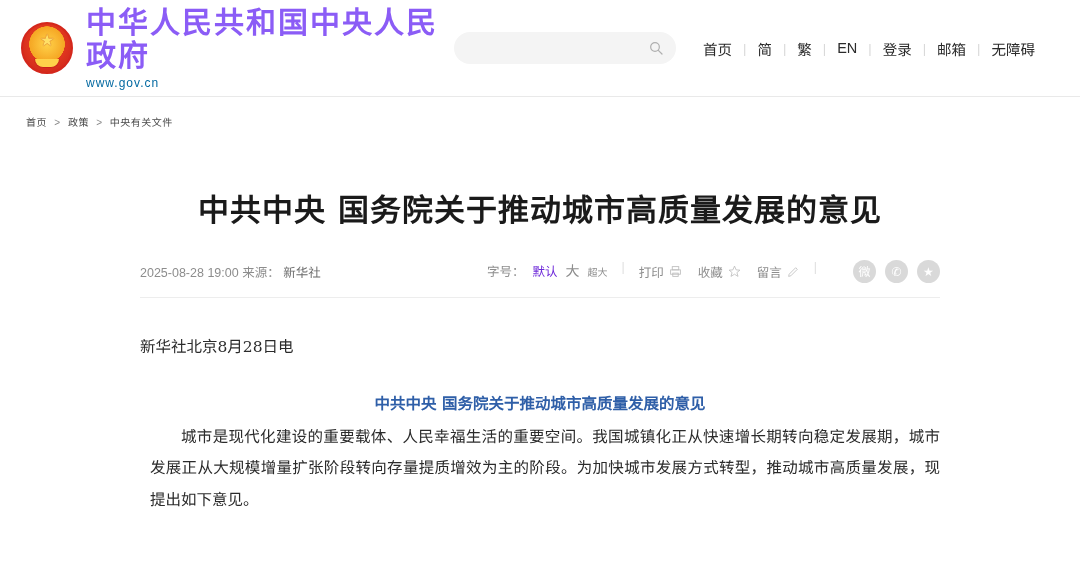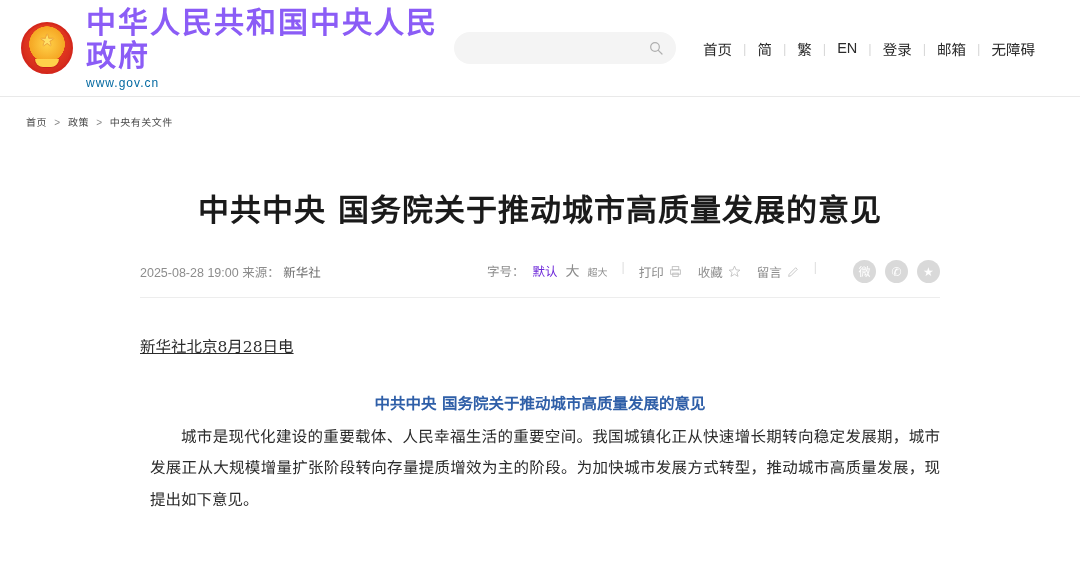--- a/index.html
+++ b/index.html
@@ -192,21 +192,21 @@
   }
 
   
   .body-text {
     margin-top: 34px;
     font-family: "DejaVu Serif", "Liberation Serif", serif;
     font-size: 15.5px;
     color: #2b2b2b;
     line-height: 2.05;
   }
-  .dateline { margin: 0 0 24px 0; text-decoration: underline; }
+  .dateline { margin: 0 0 24px 0; }
   .doc-title {
     text-align: center;
     color: #2f5fa8;
     font-weight: bold;
     font-size: 15.5px;
     margin: 0 0 2px 0;
   }
   .doc-date {
     text-align: center;
     color: #2f5fa8;

